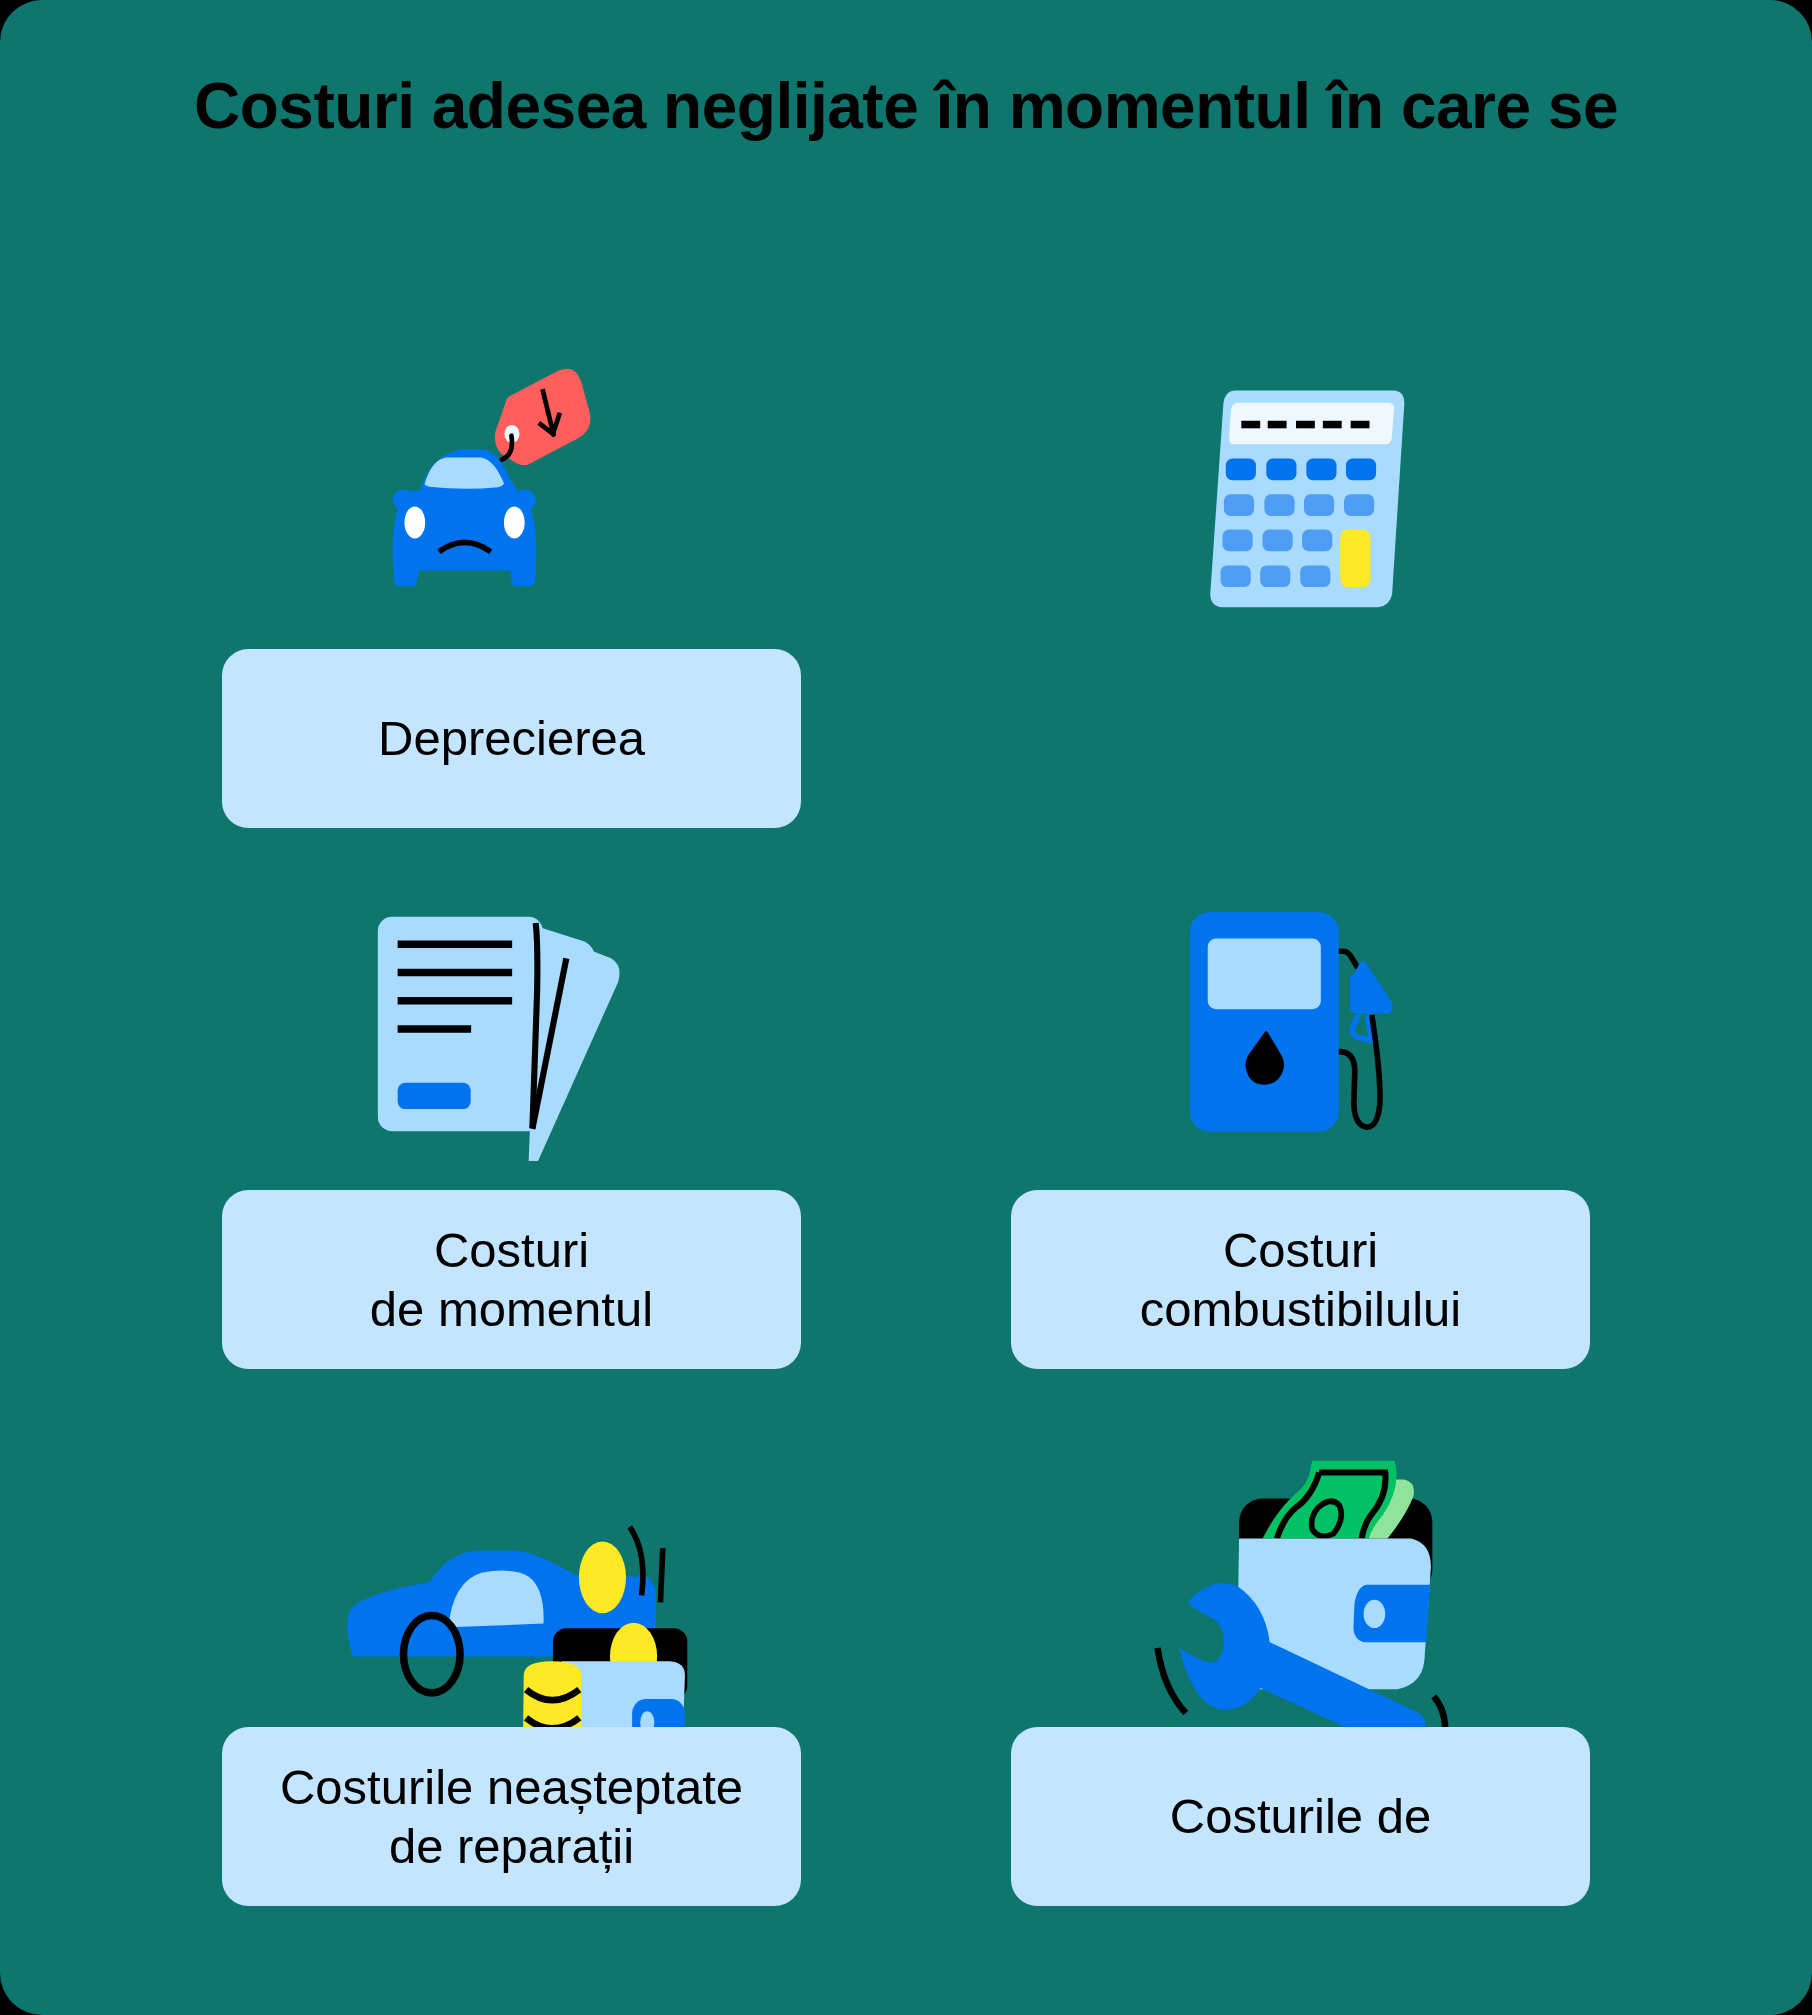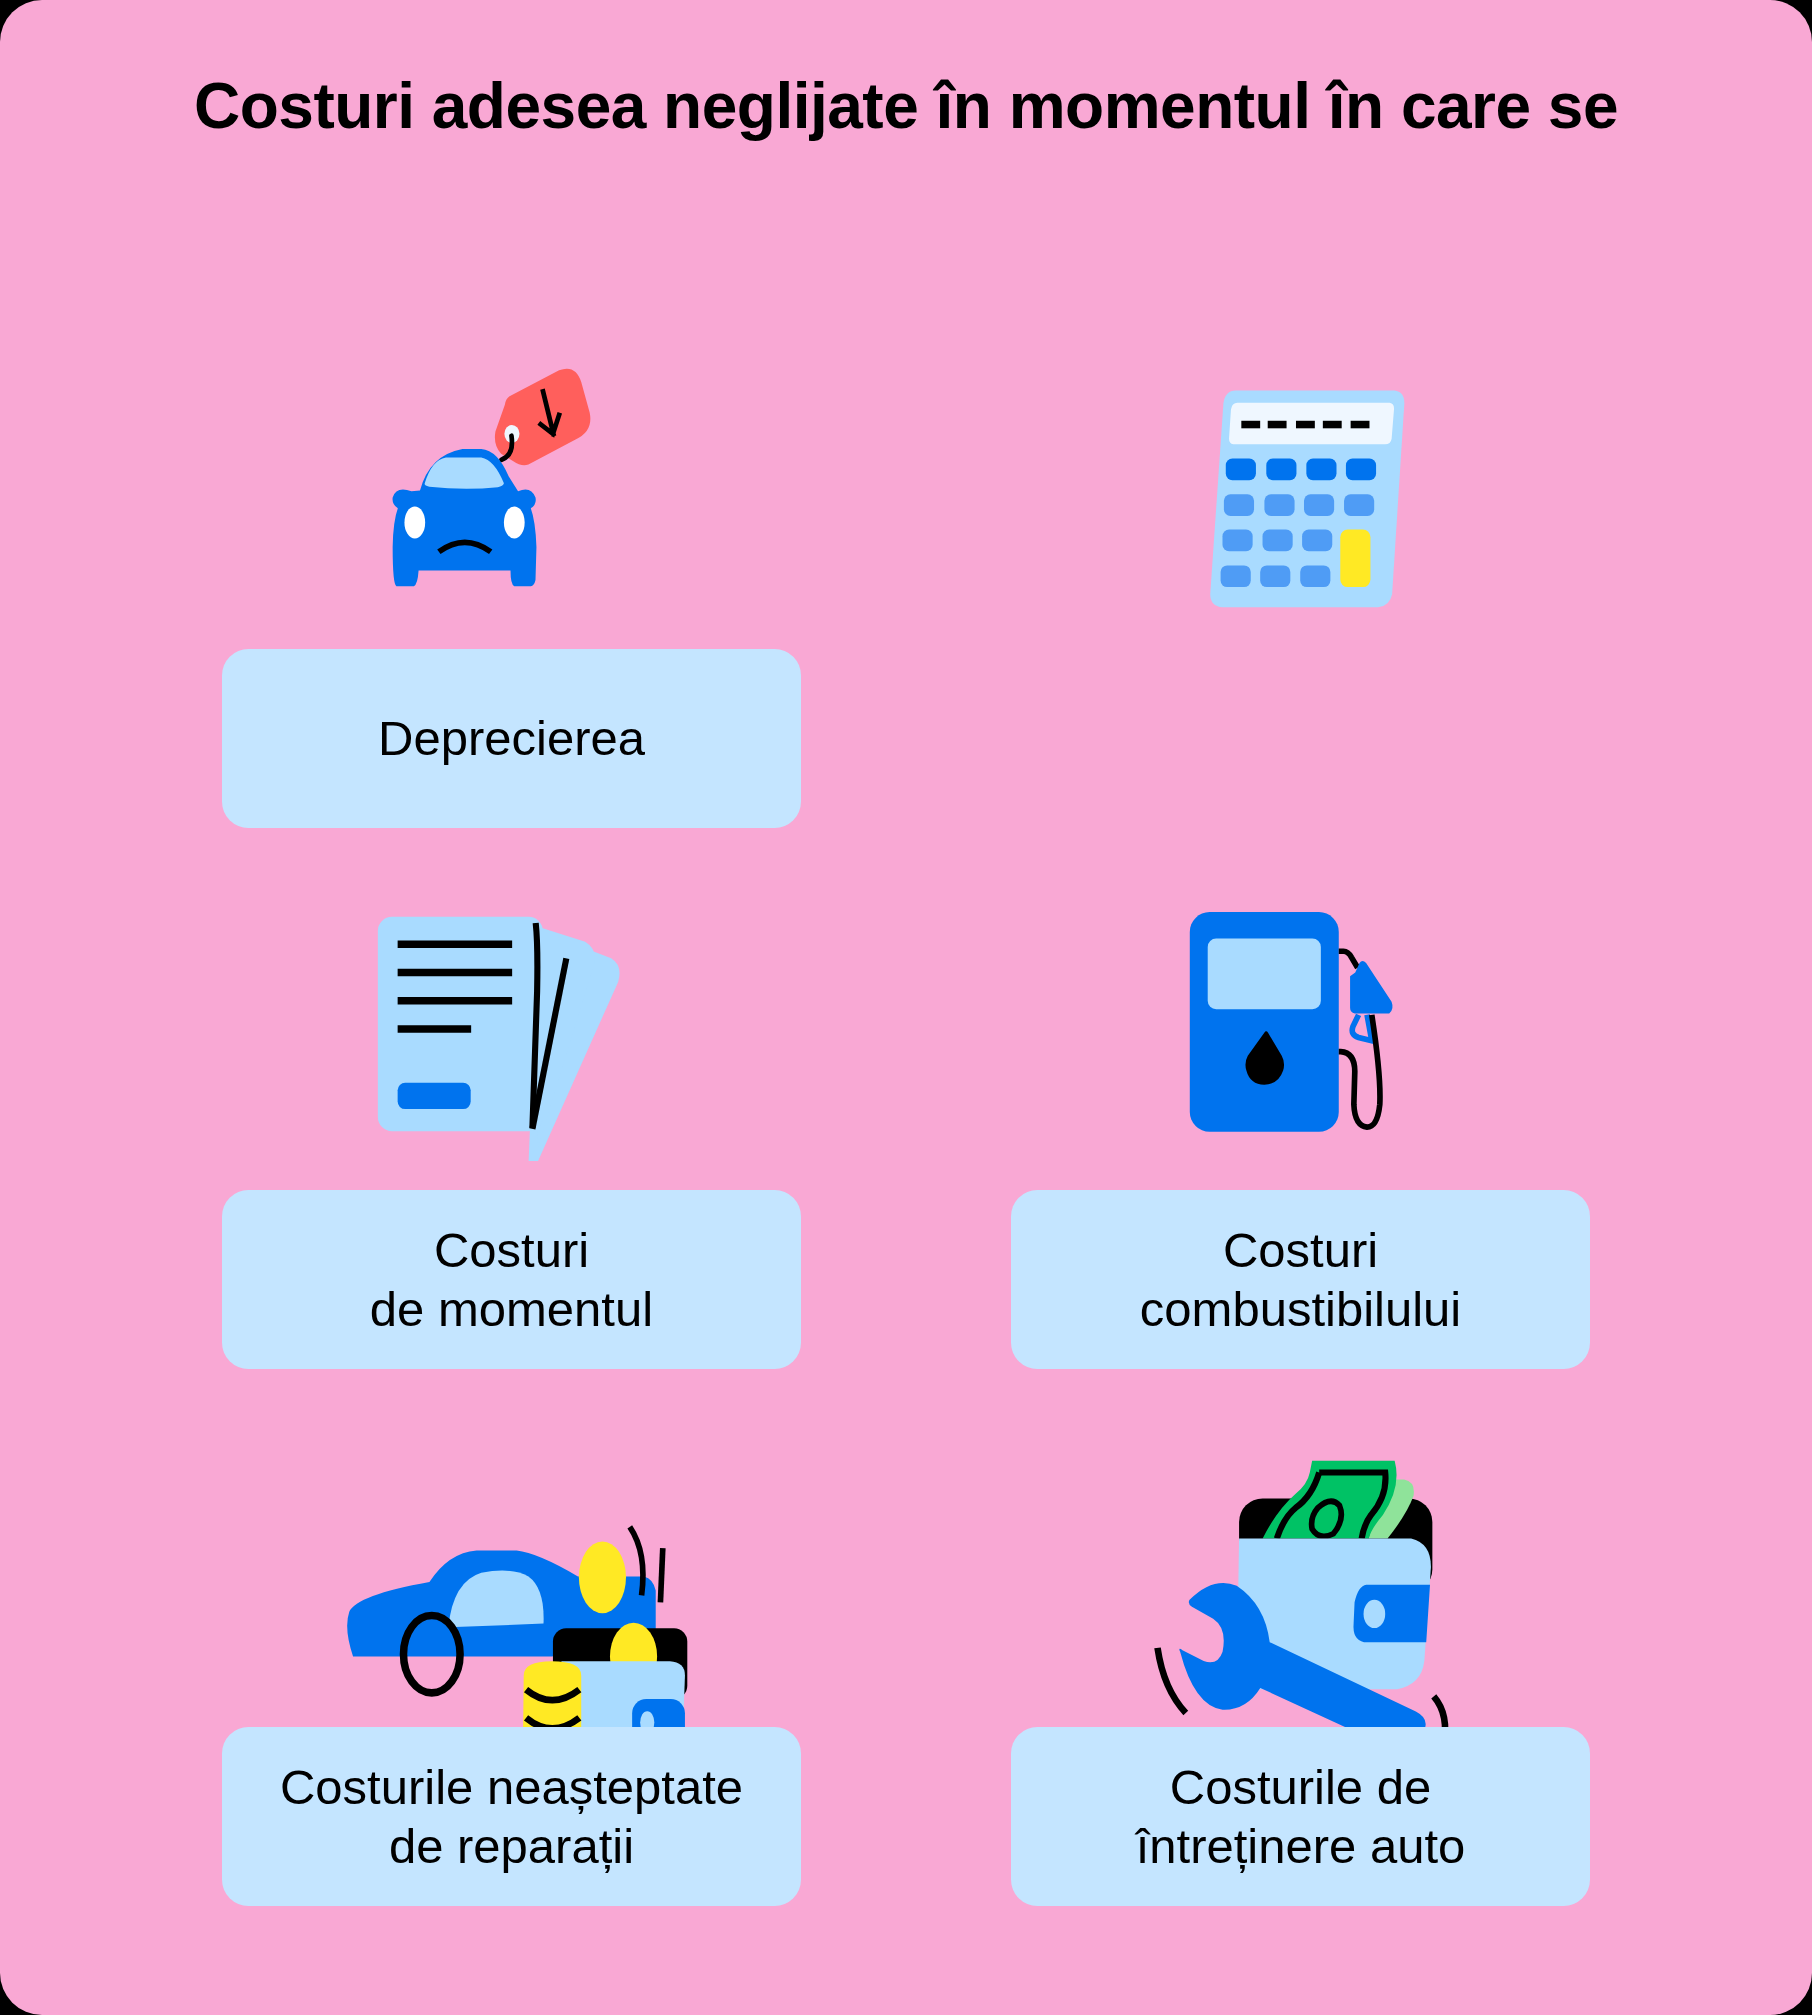--- a/index.html
+++ b/index.html
@@ -6,21 +6,21 @@
   body {
     width: 1812px; height: 2015px;
     background: #000000;
     position: relative;
     overflow: hidden;
     font-family: "Liberation Sans", "DejaVu Sans", sans-serif;
   }
   .card {
     position: absolute; left: 0; top: 0;
     width: 1812px; height: 2015px;
-    background: #f9a8d4;
+    background: #0f766e;
     border-radius: 42px;
   }
   .title {
     position: absolute; left: 0; top: 66px; width: 1812px;
     text-align: center;
     font-weight: 700;
     font-size: 64px;
     line-height: 81px;
     color: #000000;
     letter-spacing: -0.5px;
@@ -196,17 +196,16 @@
   <div class="label-box col-right row2">
     <span>Costuri</span>
     <span>combustibilului</span>
   </div>
   <div class="label-box col-left row3">
     <span>Costurile neașteptate</span>
     <span>de reparații</span>
   </div>
   <div class="label-box col-right row3">
     <span>Costurile de</span>
-    <span>întreținere auto</span>
   </div>
 
 </div>
 
 
 </body></html>

